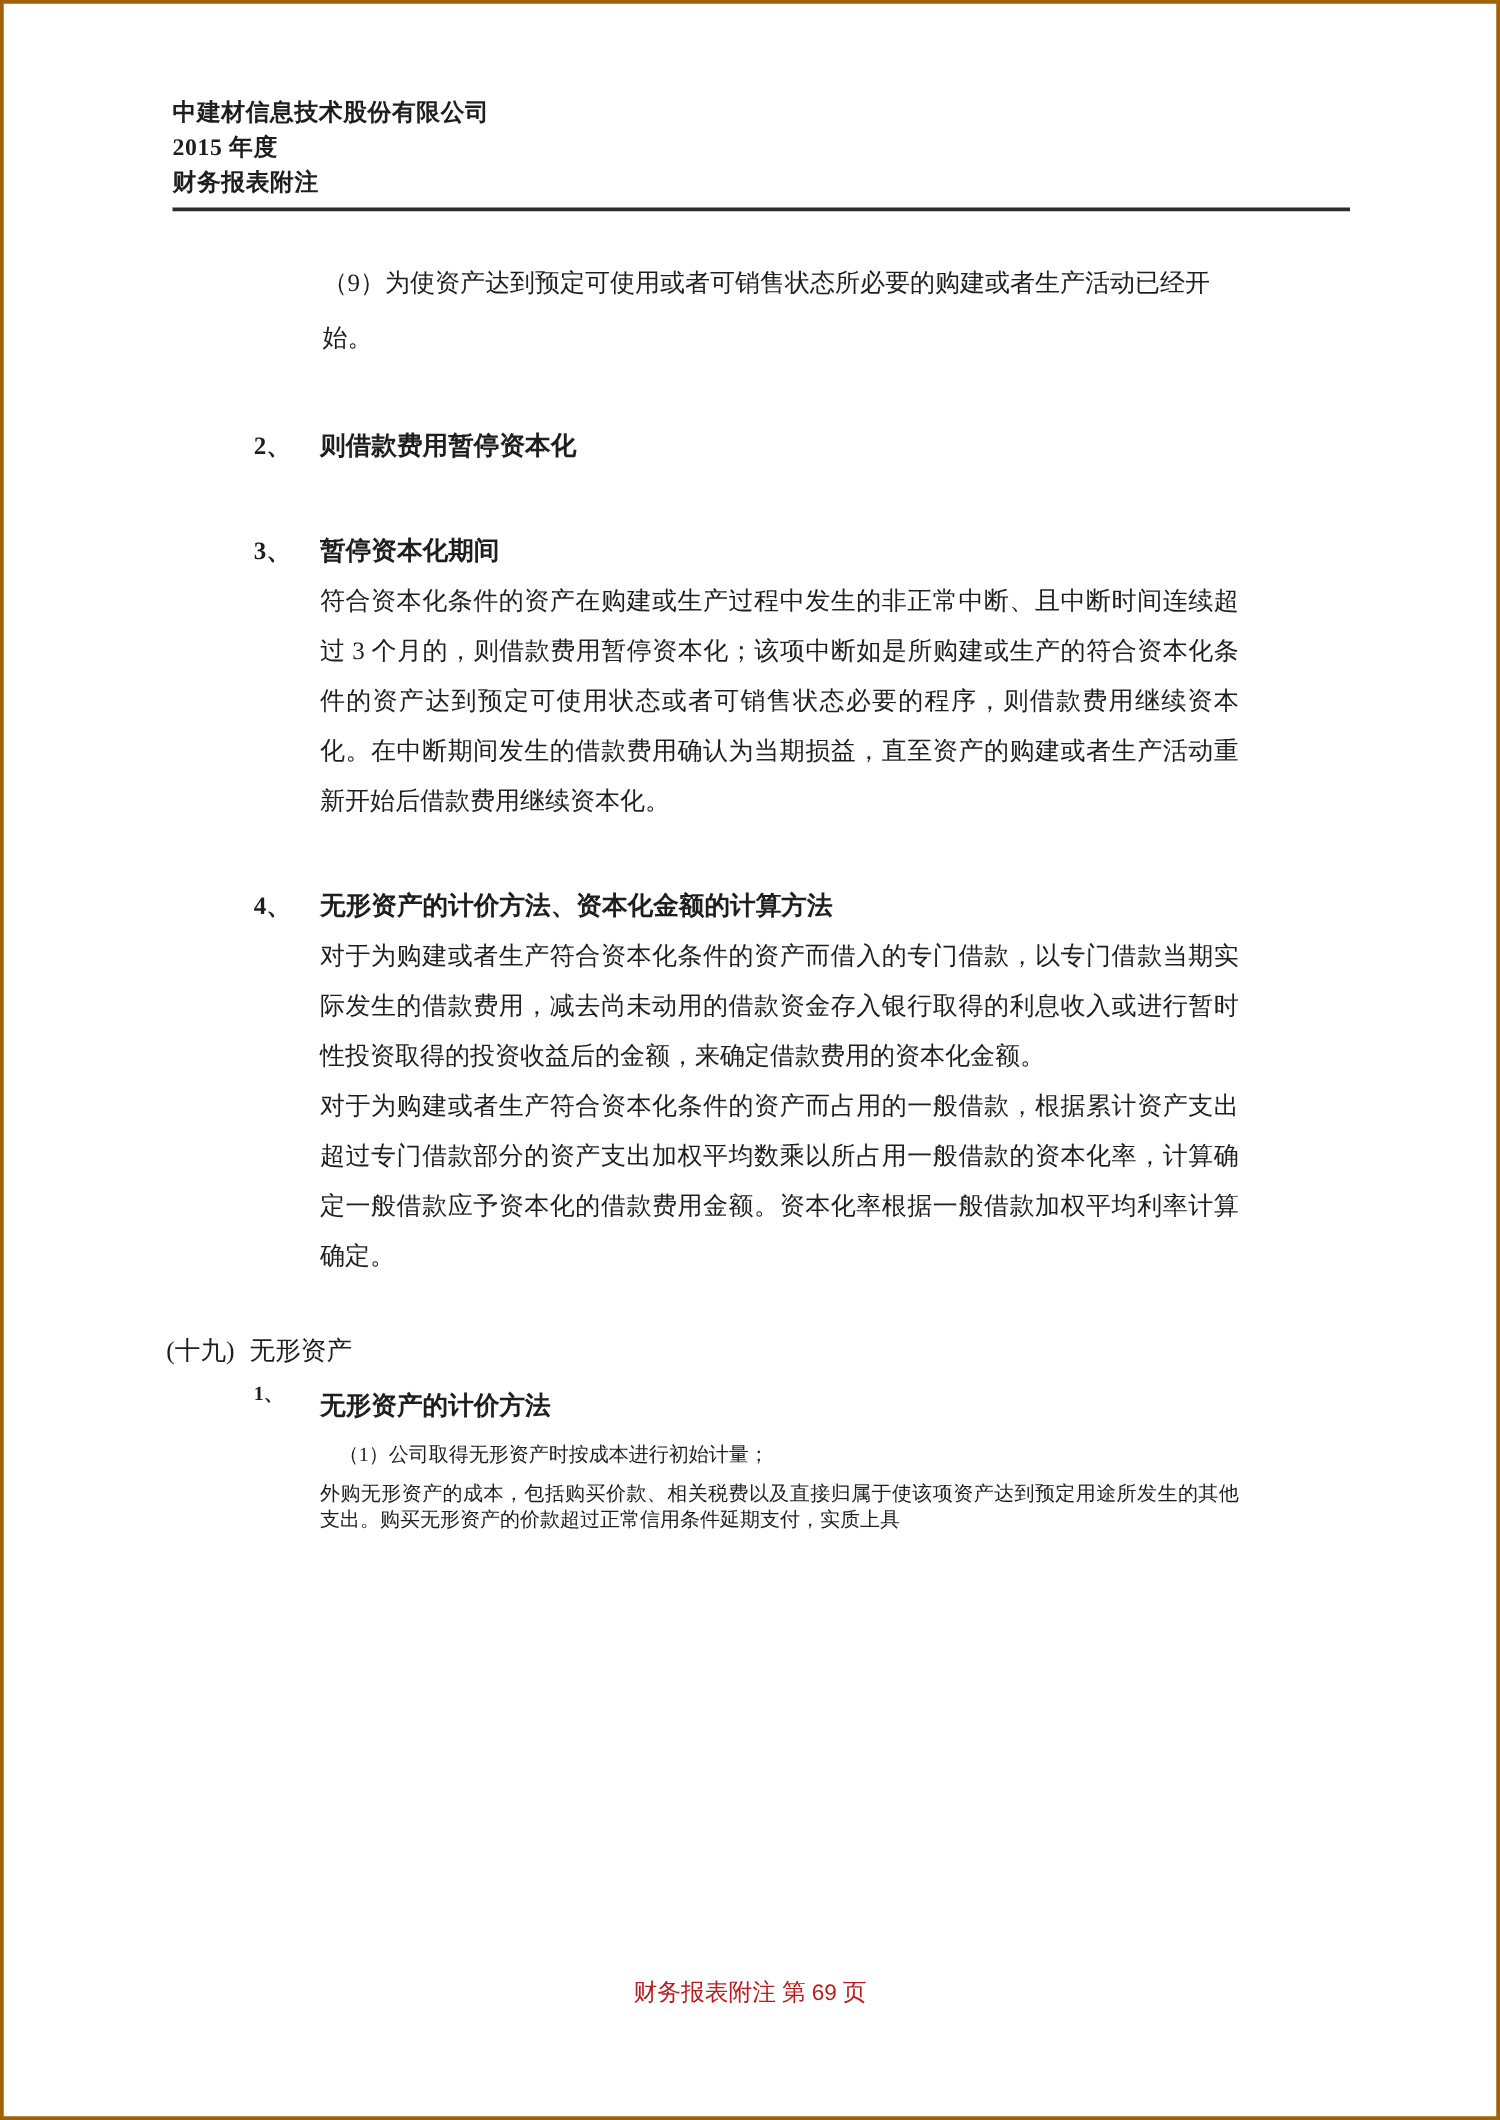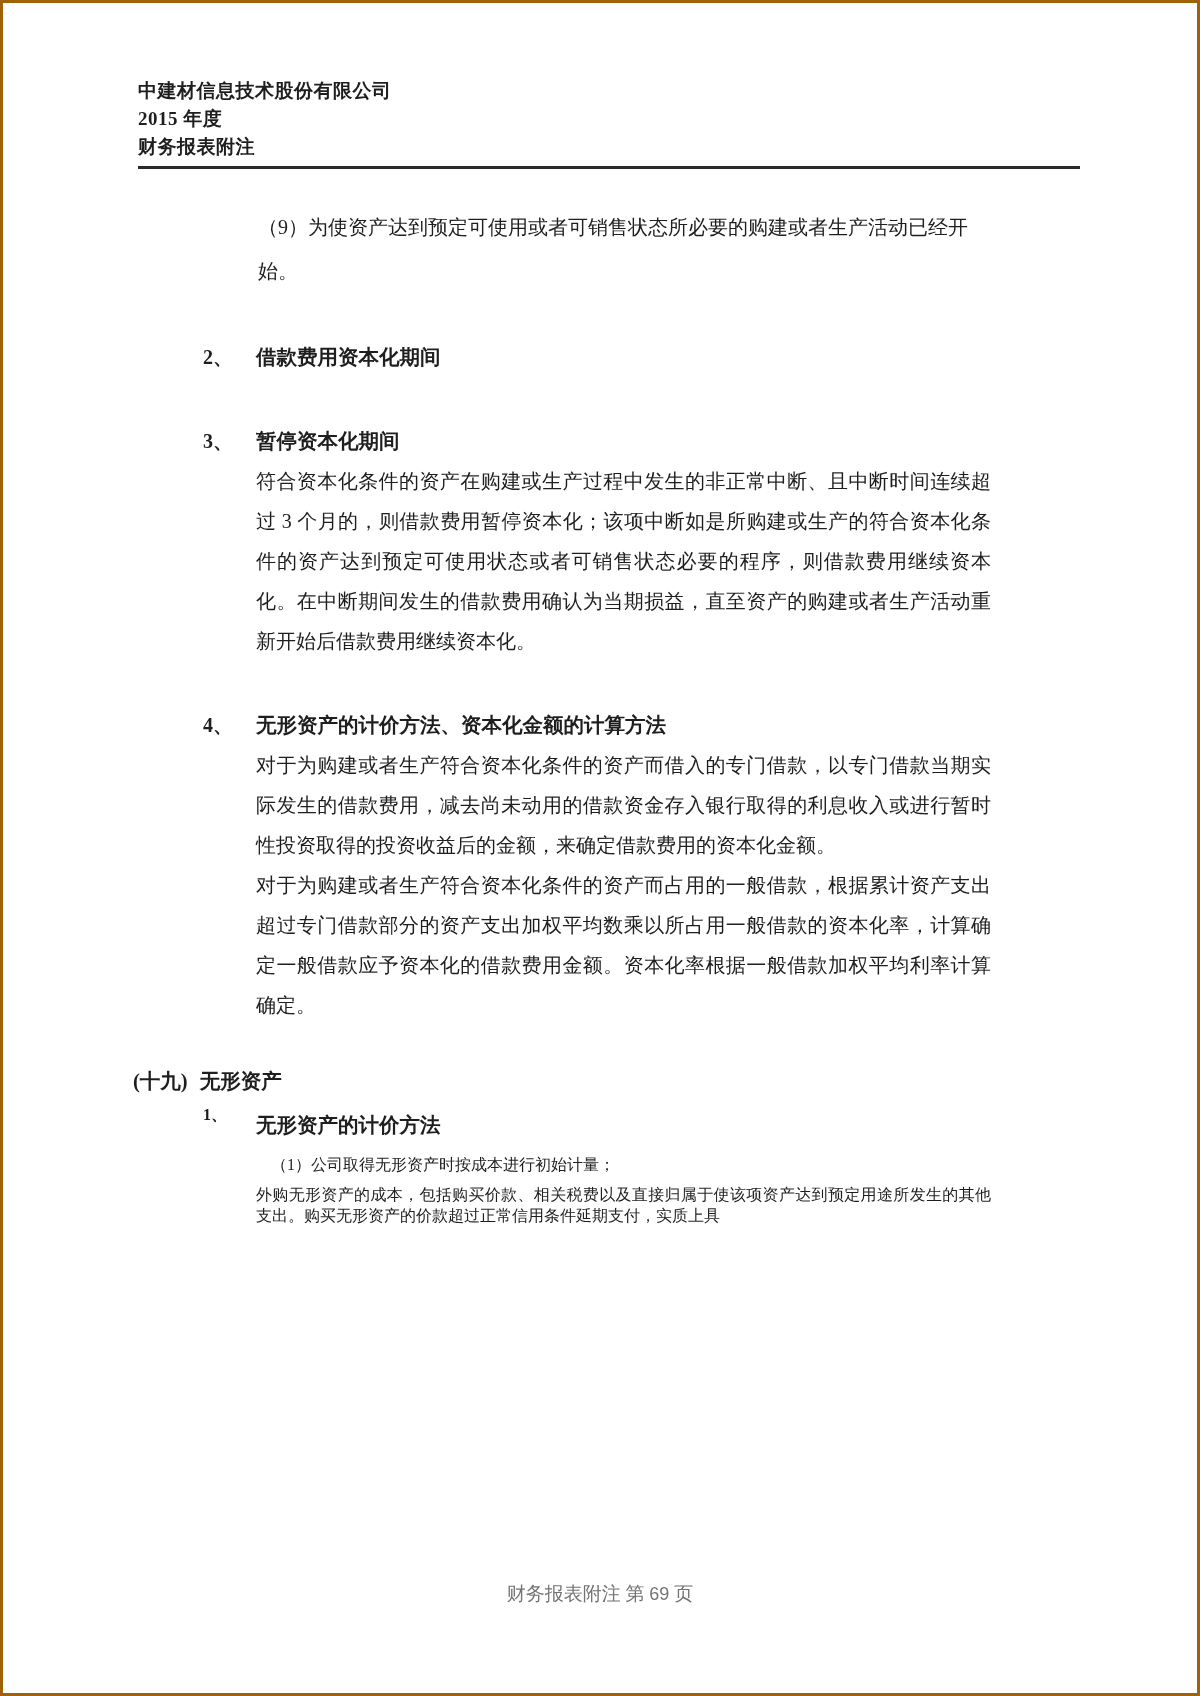--- a/index.html
+++ b/index.html
@@ -57,40 +57,40 @@
   }
   .sec-body { margin-left: 53px; }
   .sec-body p {
     margin: 0;
     text-align: justify;
     text-justify: inter-character;
   }
   
   .chapter { margin: 36px 0 0 130px; }
   .chapter-head {
-    font-weight: bold;
+    font-weight: normal;
     font-size: 20.5px;
     line-height: 40px;
   }
   .chapter-head .chapter-num { margin-right: 12px; }
   .chapter .section { margin: 4px 0 0 70px; width: 788px; }
   .item-line {
     margin: 0;
     padding-left: 15px;
     line-height: 40px;
   }
   
   .doc-footer {
     position: absolute;
     top: 1578px;
     left: 0;
     width: 100%;
     text-align: center;
     font-size: 19px;
-    color: #737373;
+    color: #b91c1c;
   }
   .doc-footer .page-num {
     font-family: "Liberation Sans", "DejaVu Sans", sans-serif;
     font-size: 18px;
   }
 </style>
 </head>
 <body>
 
 <div class="page">
@@ -104,21 +104,21 @@
 
   <main class="content">
 
     <div class="intro-list">
       <p class="intro-item">（9）为使资产达到预定可使用或者可销售状态所必要的购建或者生产活动已经开始。</p>
     </div>
 
     <section class="section">
       <div class="sec-head">
         <span class="sec-num">2、</span>
-        <h3 class="sec-title">借款费用资本化期间</h3>
+        <h3 class="sec-title">则借款费用暂停资本化</h3>
       </div>
     </section>
 
     <section class="section">
       <div class="sec-head">
         <span class="sec-num">3、</span>
         <h3 class="sec-title">暂停资本化期间</h3>
       </div>
       <div class="sec-body">
         <p>符合资本化条件的资产在购建或生产过程中发生的非正常中断、且中断时间连续超过 3 个月的，则借款费用暂停资本化；该项中断如是所购建或生产的符合资本化条件的资产达到预定可使用状态或者可销售状态必要的程序，则借款费用继续资本化。在中断期间发生的借款费用确认为当期损益，直至资产的购建或者生产活动重新开始后借款费用继续资本化。</p>

